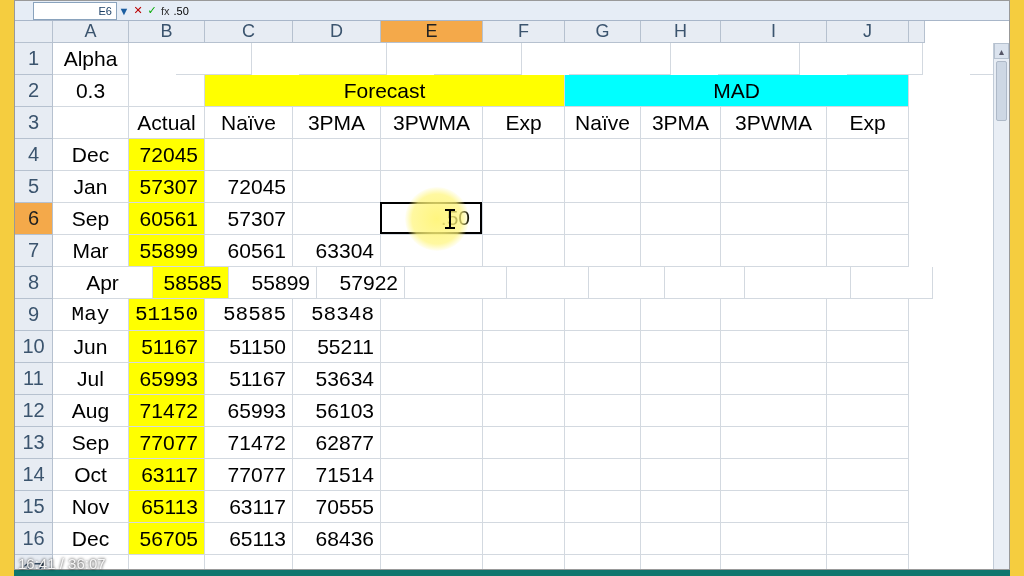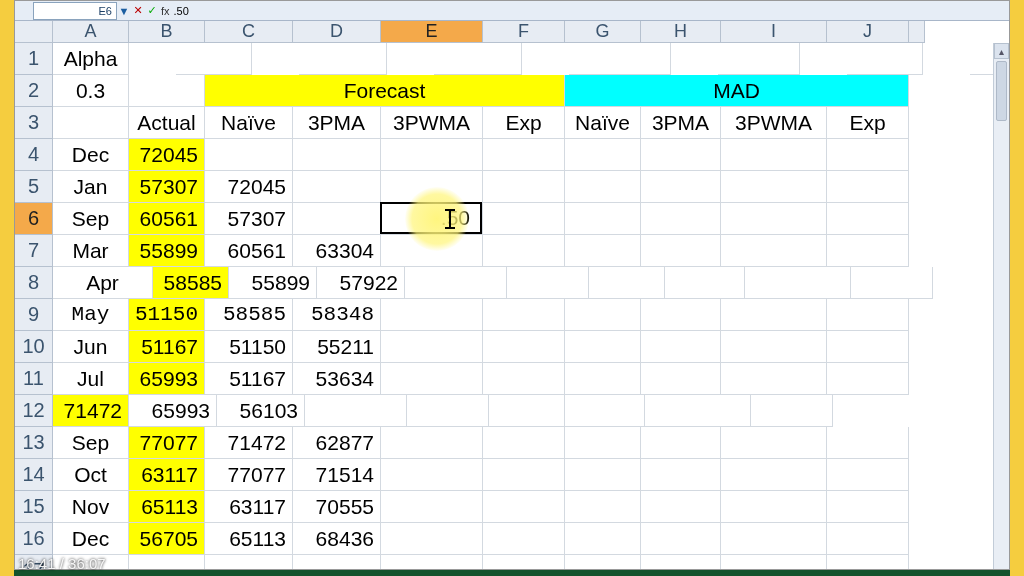--- a/index.html
+++ b/index.html
@@ -1,17 +1,17 @@
 <!DOCTYPE html>
 <html><head>
 <meta charset="utf-8">
 <style>
   * { box-sizing: border-box; margin: 0; padding: 0; }
   html, body { width: 1024px; height: 576px; overflow: hidden; font-family: Arial, sans-serif; background: #000; }
-  .outer { width: 1024px; height: 576px; background: #14532d; position: relative; }
+  .outer { width: 1024px; height: 576px; background: #0f766e; position: relative; }
   .pillar-left, .pillar-right { position: absolute; top: 0; height: 576px; width: 14px; background: #f5cd3f; }
   .pillar-left { left: 0; }
   .pillar-right { right: 0; }
   .app { position: absolute; left: 14px; right: 14px; top: 0; height: 570px; background: #fff; border: 1px solid #999; }
 
   .namebox-bar { height: 20px; background: #e6edf6; border-bottom: 1px solid #a8b6c9; display: flex; align-items: center; font-size: 11px; }
   .namebox { width: 84px; height: 18px; background: #fff; border: 1px solid #8aa3bd; margin-left: 18px; padding: 0 4px; display: flex; align-items: center; justify-content: flex-end; color: #1b3f66; }
   .nb-dd { width: 14px; text-align: center; color: #1b5ea1; }
   .fx-btn { width: 14px; text-align: center; }
   .fx-x { color: #b00; }
@@ -230,20 +230,21 @@
             <div class="cell alr" style="width: 88px; height: 32px;">51167</div>
             <div class="cell alr" style="width: 88px; height: 32px;">53634</div>
             <div class="cell" style="width: 102px; height: 32px;"></div>
             <div class="cell" style="width: 82px; height: 32px;"></div>
             <div class="cell" style="width: 76px; height: 32px;"></div>
             <div class="cell" style="width: 80px; height: 32px;"></div>
             <div class="cell" style="width: 106px; height: 32px;"></div>
             <div class="cell" style="width: 82px; height: 32px;"></div>
           </div>
           <div class="row" style="height: 32px;">
+            <div class="cell" style="width: 76px; height: 32px;">Aug</div>
             <div class="cell hl-yellow alr" style="width: 76px; height: 32px;">71472</div>
             <div class="cell alr" style="width: 88px; height: 32px;">65993</div>
             <div class="cell alr" style="width: 88px; height: 32px;">56103</div>
             <div class="cell" style="width: 102px; height: 32px;"></div>
             <div class="cell" style="width: 82px; height: 32px;"></div>
             <div class="cell" style="width: 76px; height: 32px;"></div>
             <div class="cell" style="width: 80px; height: 32px;"></div>
             <div class="cell" style="width: 106px; height: 32px;"></div>
             <div class="cell" style="width: 82px; height: 32px;"></div>
           </div>

